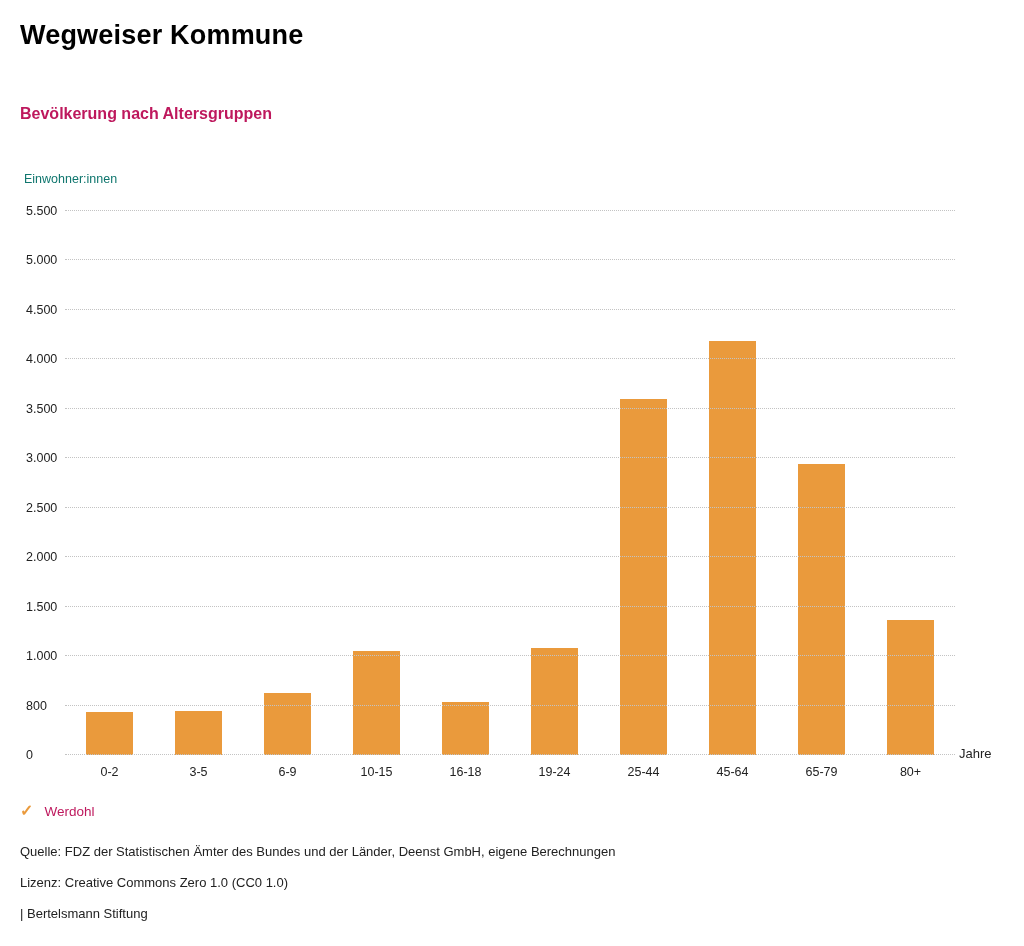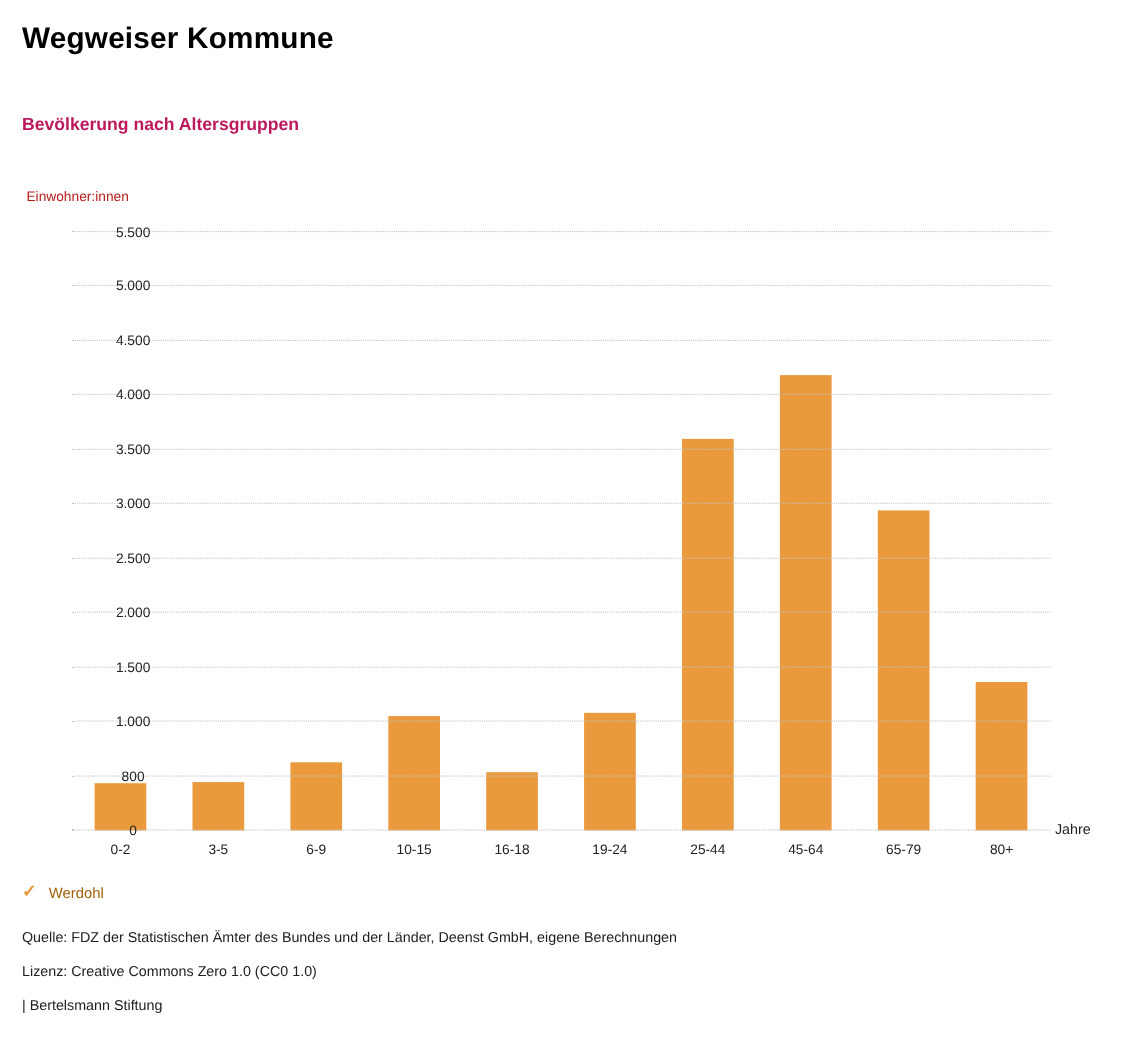--- a/index.html
+++ b/index.html
@@ -39,42 +39,42 @@
     top: 105px;
     font-size: 16px;
     font-weight: bold;
     color: #be185d;
   }
   .y-axis-title {
     position: absolute;
     left: 24px;
     top: 172px;
     font-size: 12.5px;
-    color: #b91c1c;
+    color: #0f766e;
   }
   
   #plot {
     position: absolute;
     left: 65px;
     top: 195px;
     width: 890px;
     height: 560px;
   }
   .gridline {
     position: absolute;
     left: 0;
     width: 100%;
     height: 0;
     border-top: 1px dotted #c3c3c3;
   }
   .ytick-label {
     position: absolute;
-    right: 804px; 
+    right: 869px; 
     width: 60px;
-    text-align: center;
+    text-align: left;
     font-size: 12.5px;
     color: #222222;
     transform: translateY(-50%);
     white-space: nowrap;
   }
   #bars {
     position: absolute;
     left: 0;
     bottom: 0;
     width: 100%;
@@ -122,21 +122,21 @@
     cursor: pointer;
   }
   .legend-check {
     font-size: 16px;
     font-weight: bold;
     line-height: 1;
     margin-right: 11px;
   }
   .legend-label {
     font-size: 13.5px;
-    color: #a16207;
+    color: #be185d;
   }
   
   .footer-line {
     position: absolute;
     left: 20px;
     font-size: 13px;
     color: #222222;
     white-space: nowrap;
   }
   #footer-source    { top: 844px; }

